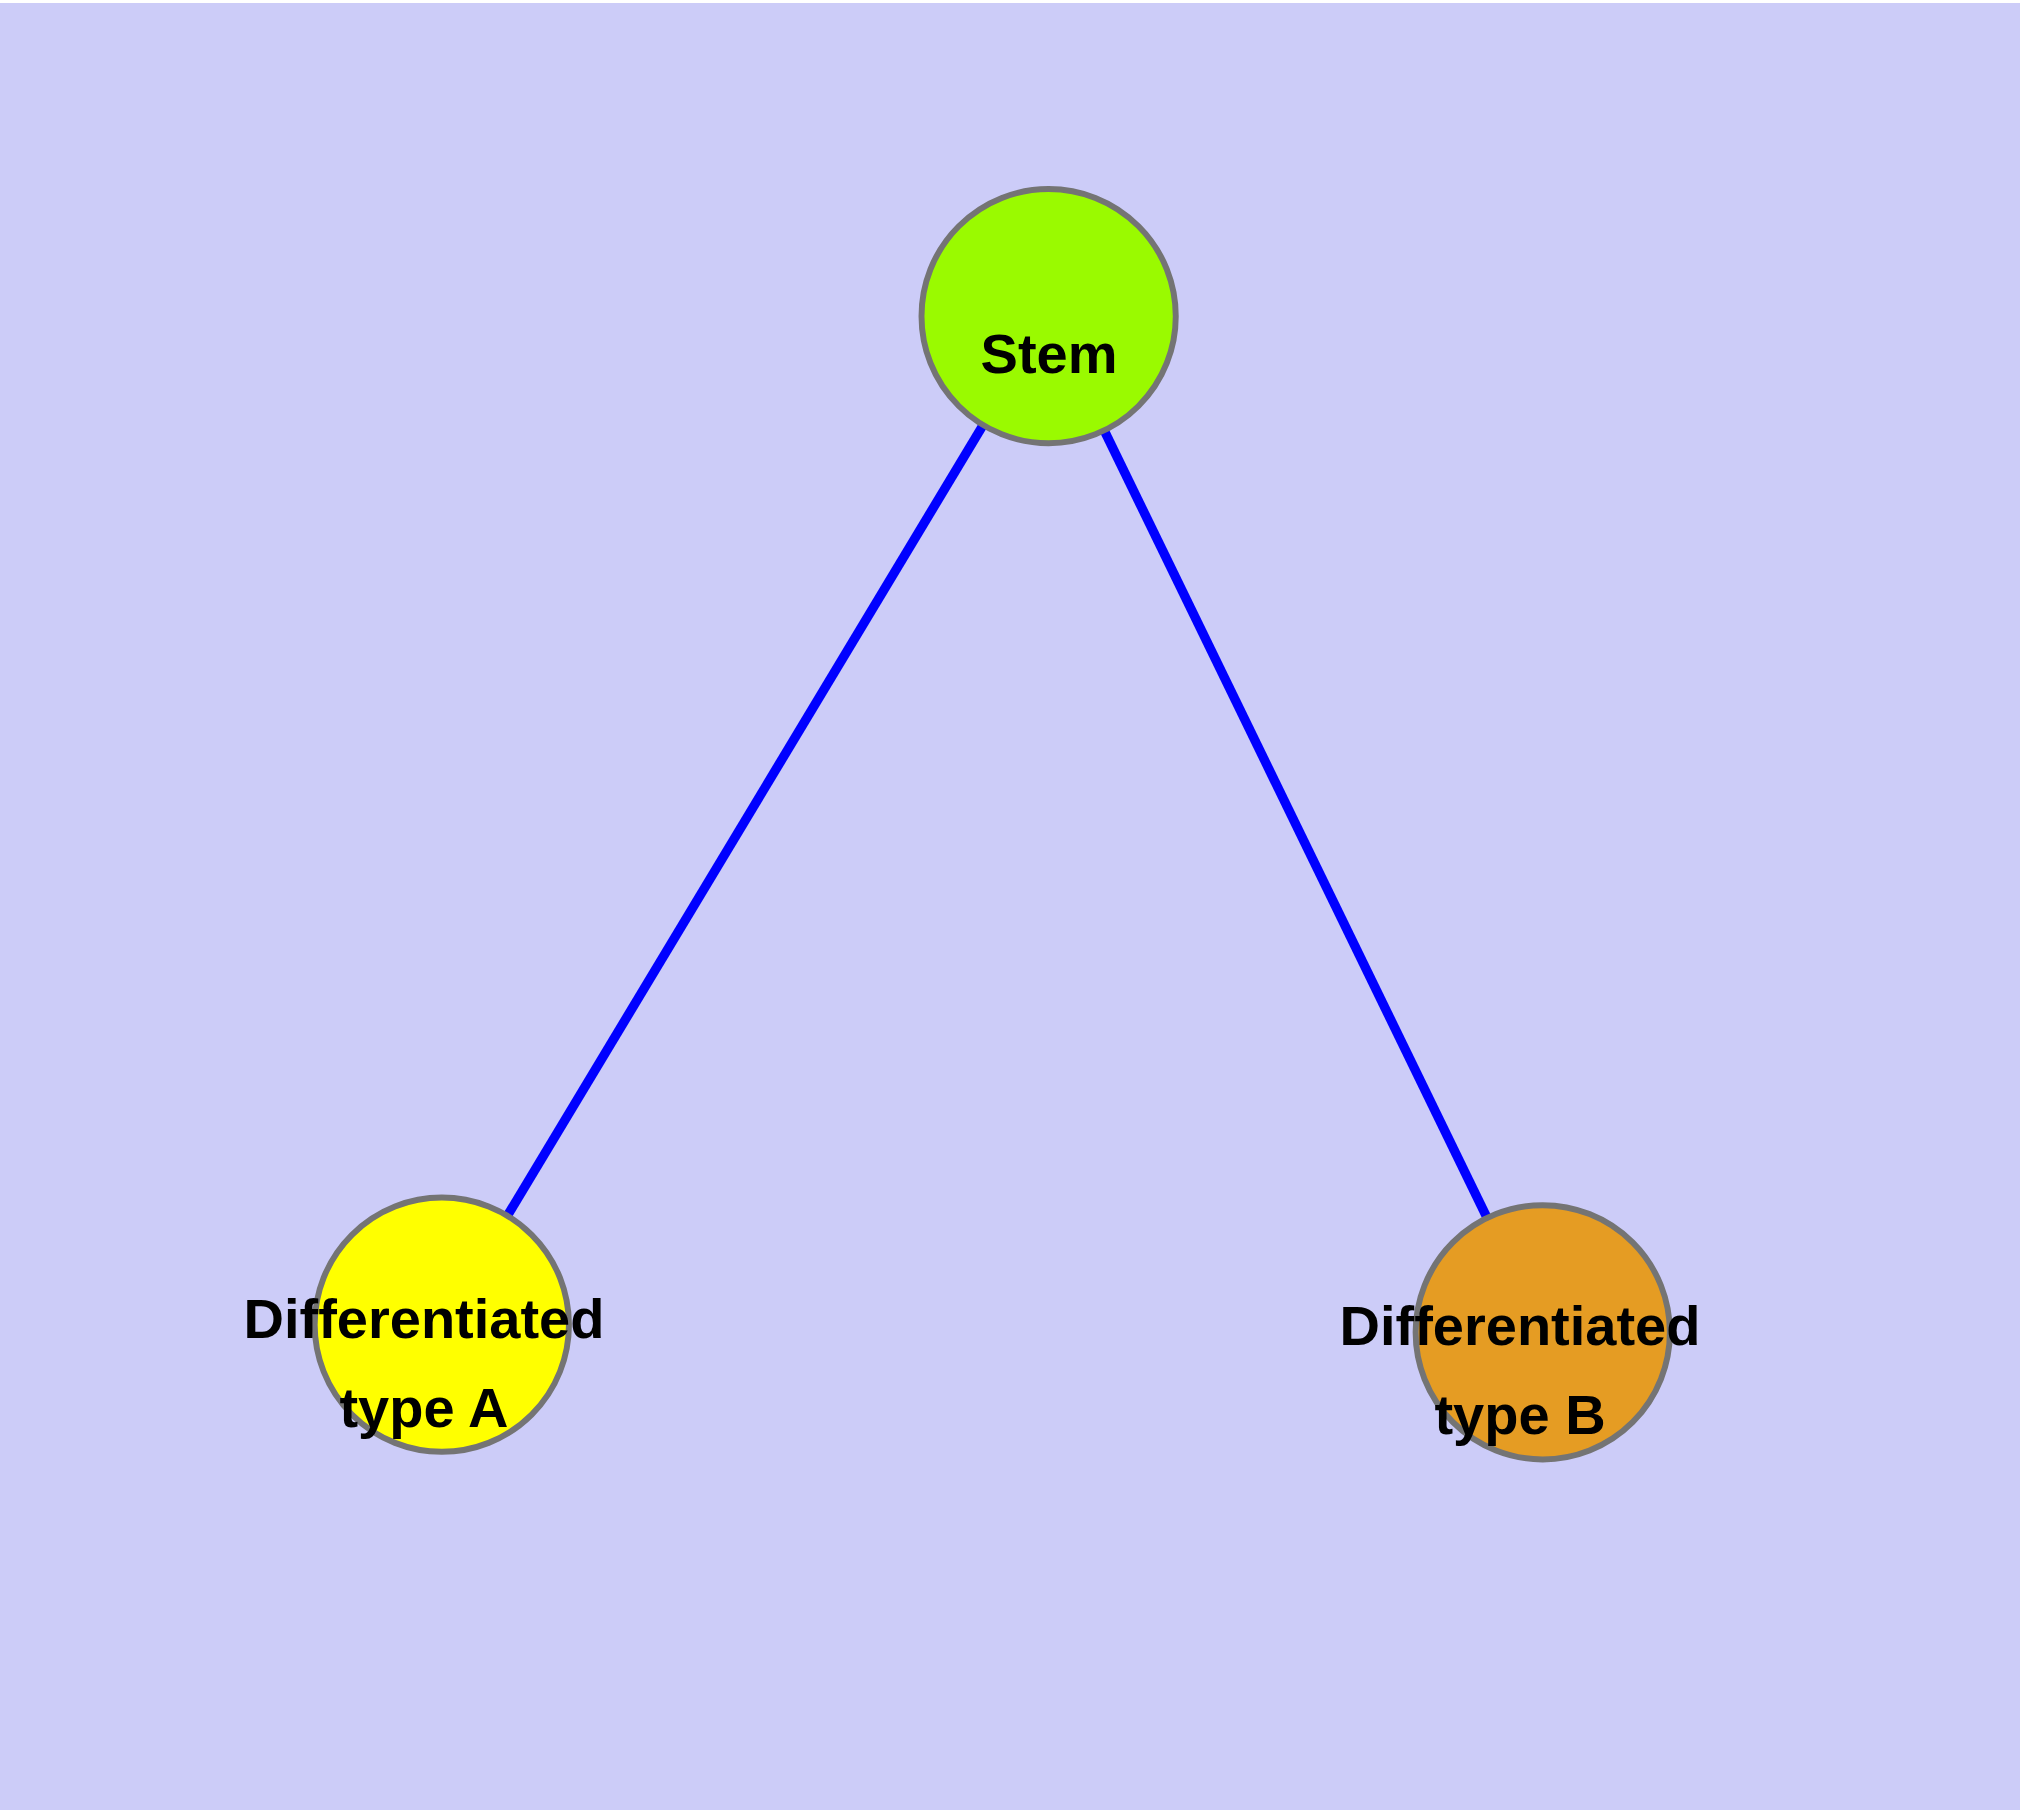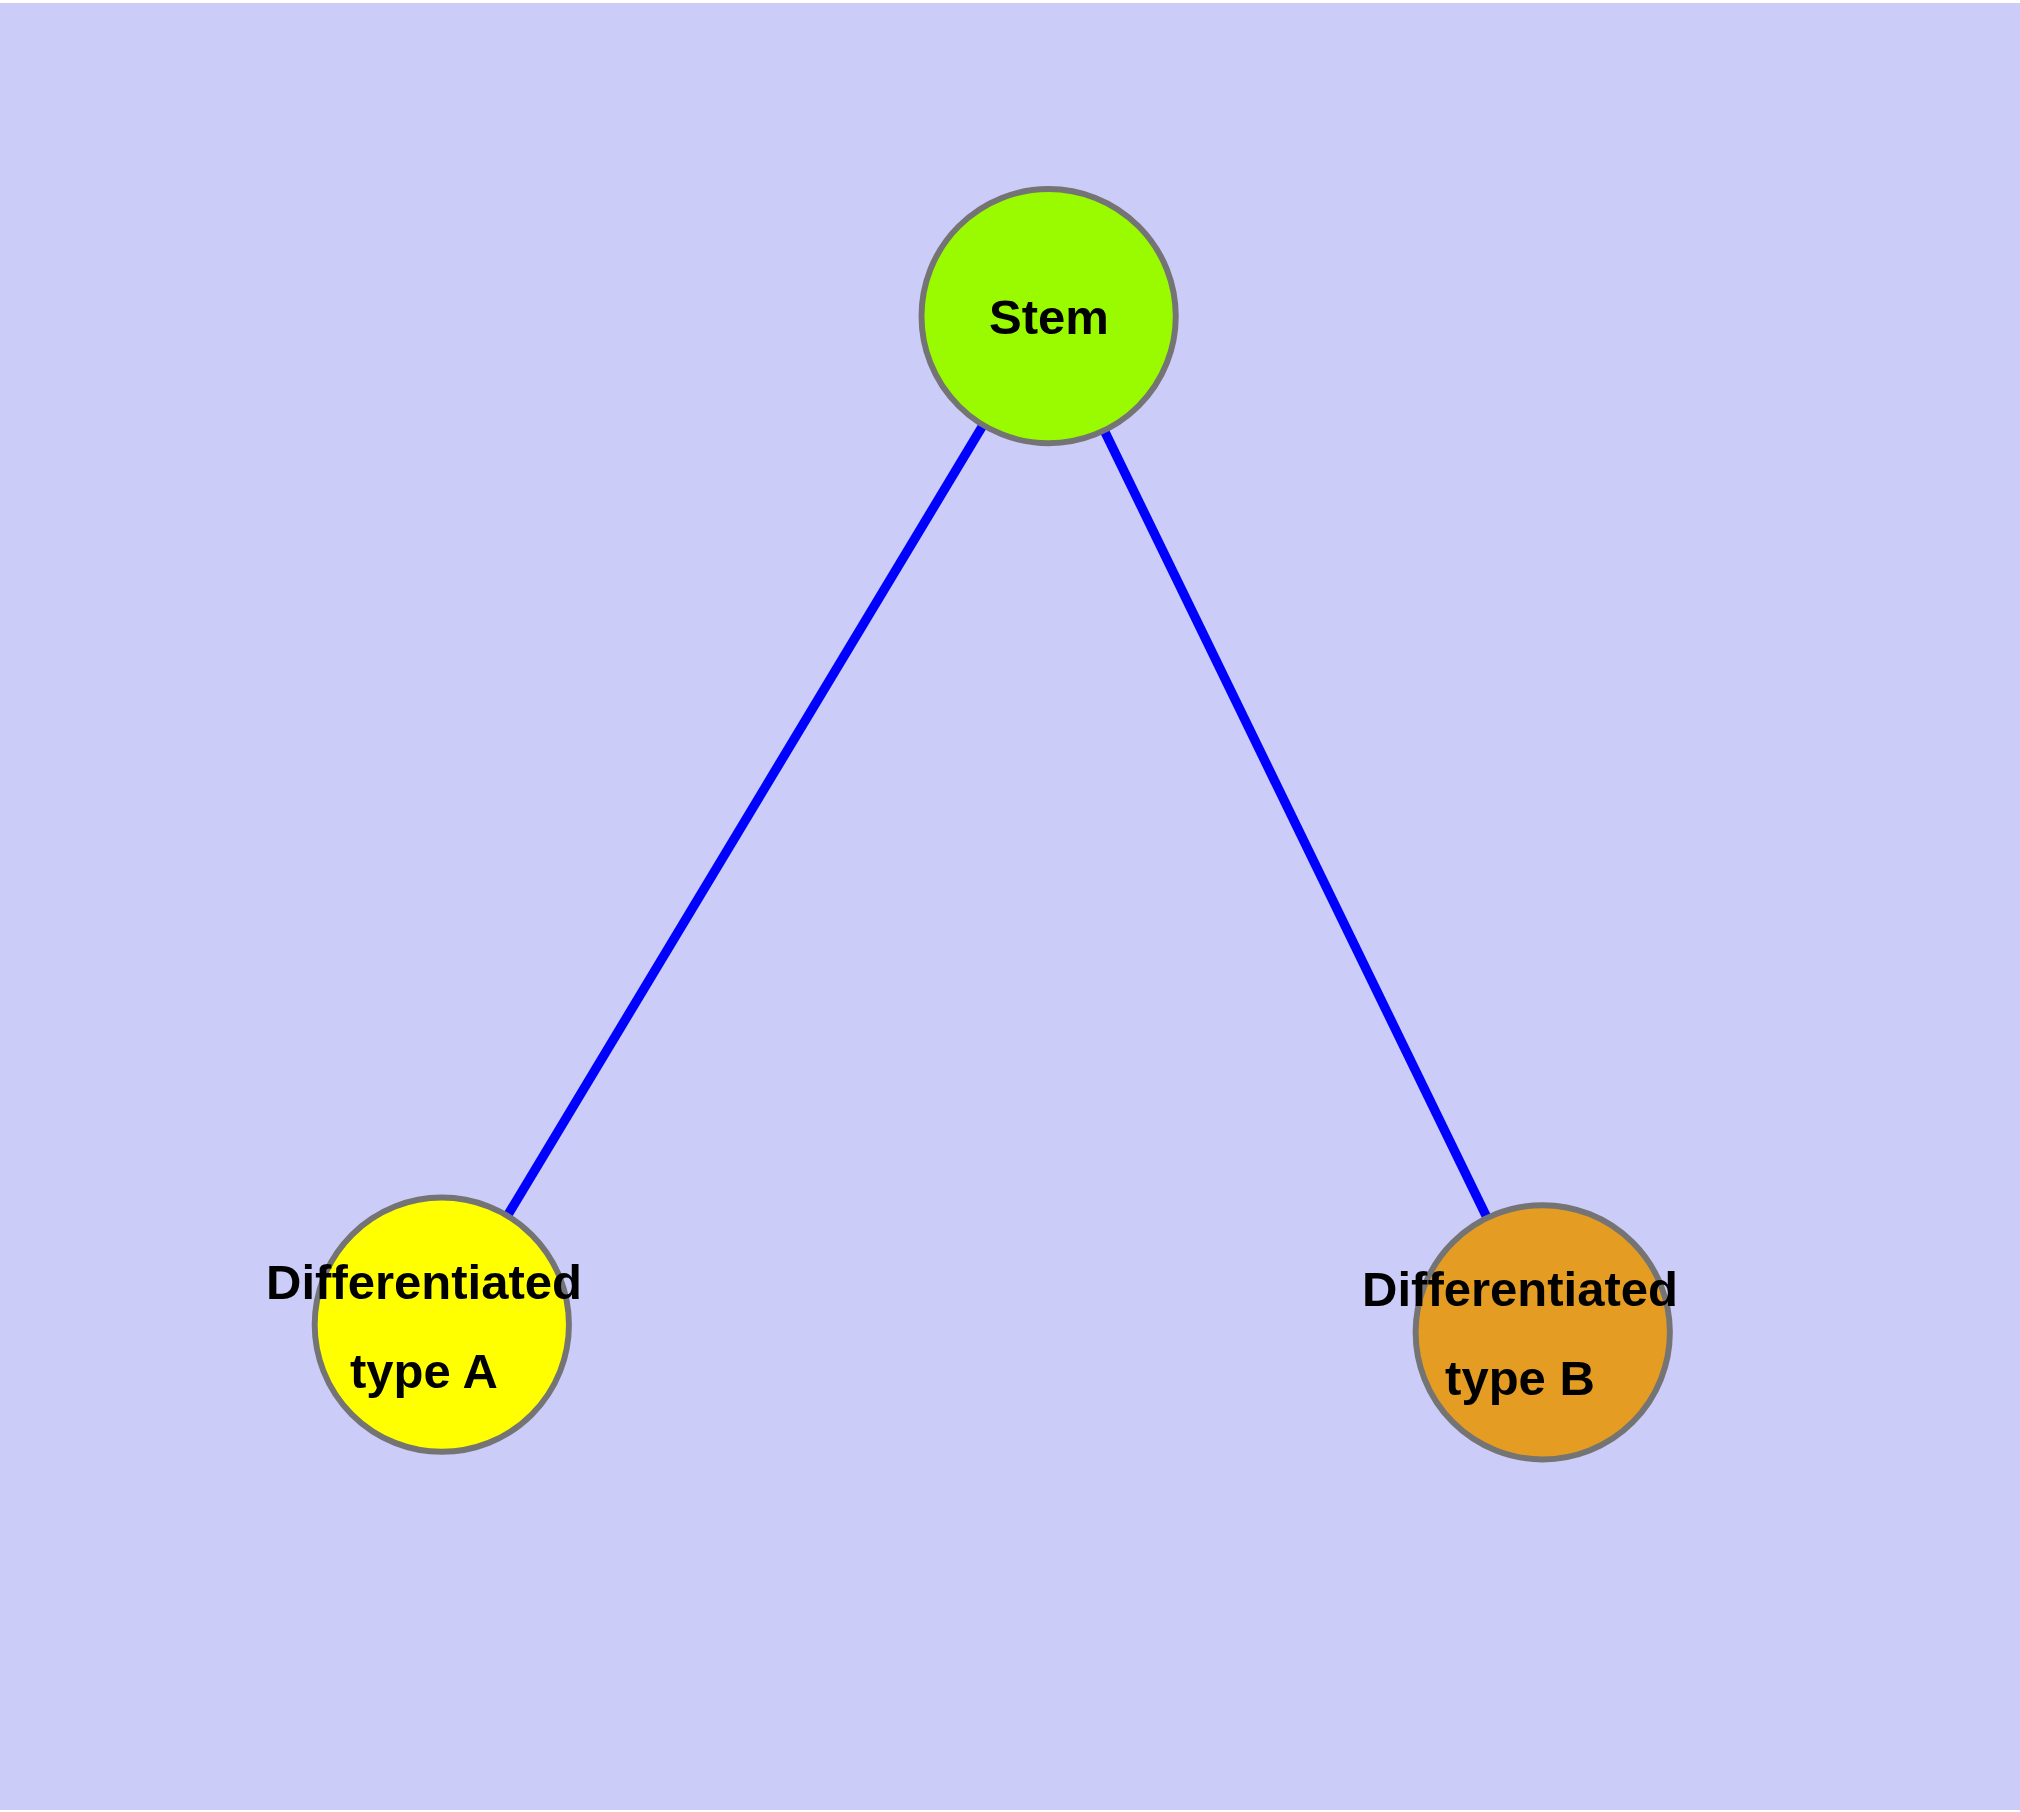--- a/index.html
+++ b/index.html
@@ -41,25 +41,26 @@
     position: absolute;
     left: 0;
     top: 0;
     width: 2021px;
     height: 1812px;
   }
   .node-label {
     position: absolute;
     transform: translate(-50%, -50%);
     font-weight: bold;
-    font-size: 49px;
+    font-size: 56px;
     line-height: 89px;
     color: #000000;
     text-align: center;
     white-space: pre-line;
+    margin-top: 36px;
   }
 </style>
 </head>
 <body>
 
 <div class="plot-bg" style="background: rgb(204, 204, 248);"></div>
 <div class="margin-strip-top"></div>
 <div class="margin-strip-bottom"></div>
 
 <svg class="graph" viewBox="0 0 2384 2138">

